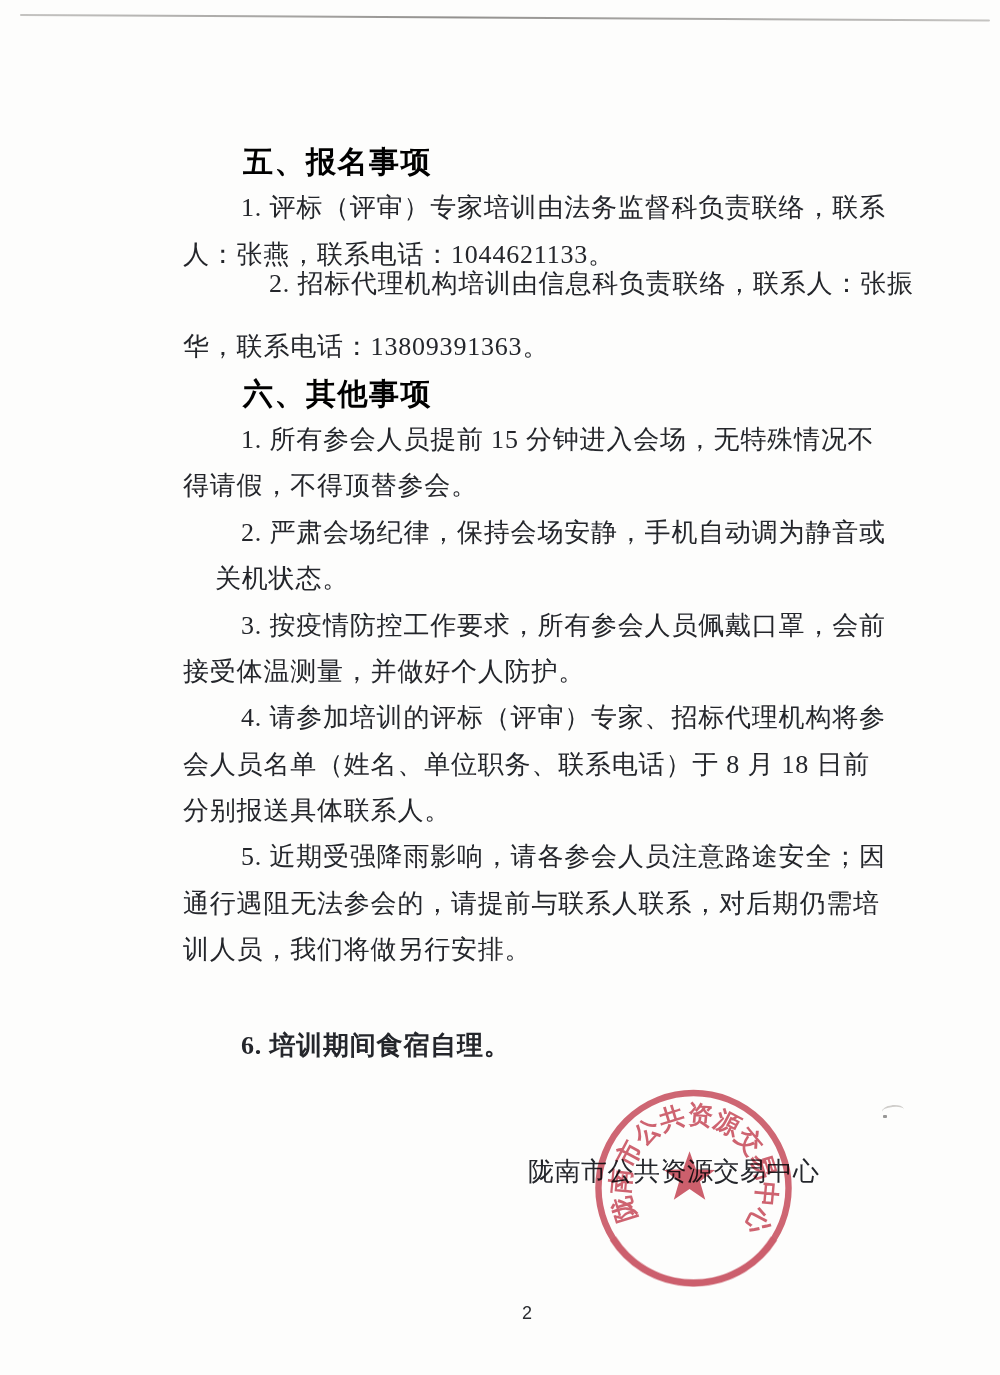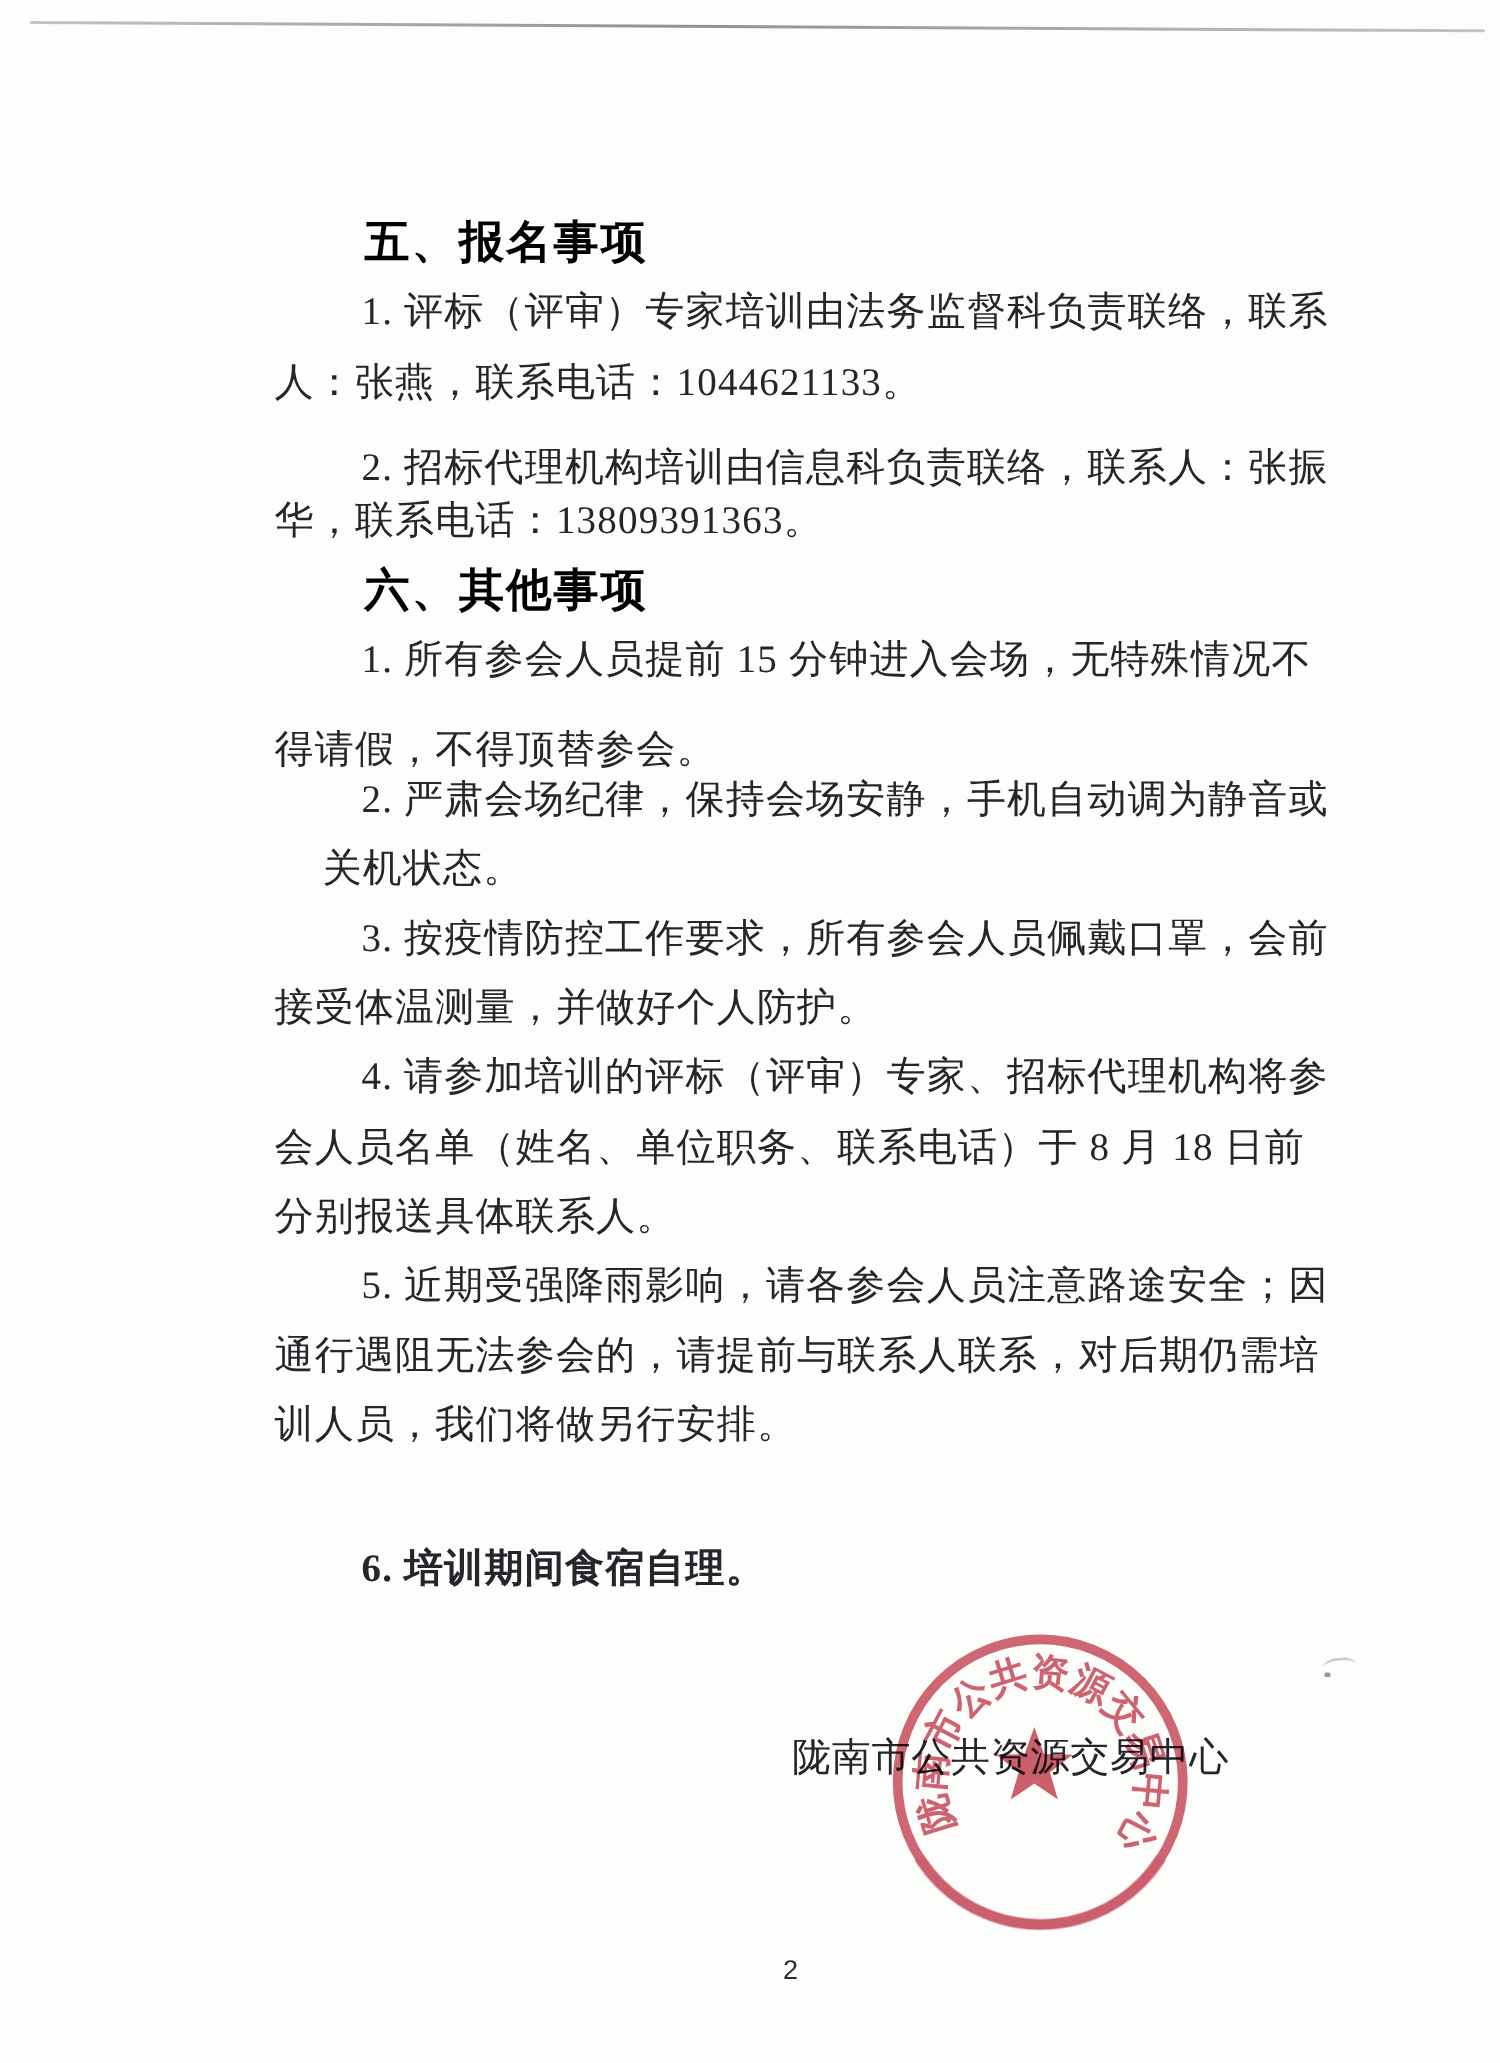--- a/index.html
+++ b/index.html
@@ -99,25 +99,25 @@
 <body>
 
 <div class="page">
 
   <div class="scan-line"></div>
 
   <div>
       <div class="line heading" style="top: 146px;">五、报名事项</div>
       <div class="line first" style="top: 192.35px;">1. 评标（评审）专家培训由法务监督科负责联络，联系</div>
       <div class="line cont" style="top: 238.7px;">人：张燕，联系电话：1044621133。</div>
-      <div class="line first" style="top: 296px;">2. 招标代理机构培训由信息科负责联络，联系人：张振</div>
+      <div class="line first" style="top: 268px; margin-left: 28px;">2. 招标代理机构培训由信息科负责联络，联系人：张振</div>
       <div class="line cont" style="top: 331.4px;">华，联系电话：13809391363。</div>
       <div class="line heading" style="top: 377.75px;">六、其他事项</div>
       <div class="line first" style="top: 424.1px;">1. 所有参会人员提前 15 分钟进入会场，无特殊情况不</div>
-      <div class="line cont" style="top: 470.45px; margin-top: 14px;">得请假，不得顶替参会。</div>
+      <div class="line cont" style="top: 470.45px;">得请假，不得顶替参会。</div>
       <div class="line first" style="top: 516.8px;">2. 严肃会场纪律，保持会场安静，手机自动调为静音或</div>
       <div class="line cont" style="top: 563.15px; margin-left: 32px;">关机状态。</div>
       <div class="line first" style="top: 609.5px;">3. 按疫情防控工作要求，所有参会人员佩戴口罩，会前</div>
       <div class="line cont" style="top: 655.85px;">接受体温测量，并做好个人防护。</div>
       <div class="line first" style="top: 702.2px;">4. 请参加培训的评标（评审）专家、招标代理机构将参</div>
       <div class="line cont" style="top: 748.55px;">会人员名单（姓名、单位职务、联系电话）于 8 月 18 日前</div>
       <div class="line cont" style="top: 794.9px;">分别报送具体联系人。</div>
       <div class="line first" style="top: 841.25px;">5. 近期受强降雨影响，请各参会人员注意路途安全；因</div>
       <div class="line cont" style="top: 887.6px;">通行遇阻无法参会的，请提前与联系人联系，对后期仍需培</div>
       <div class="line cont" style="top: 933.95px;">训人员，我们将做另行安排。</div>

